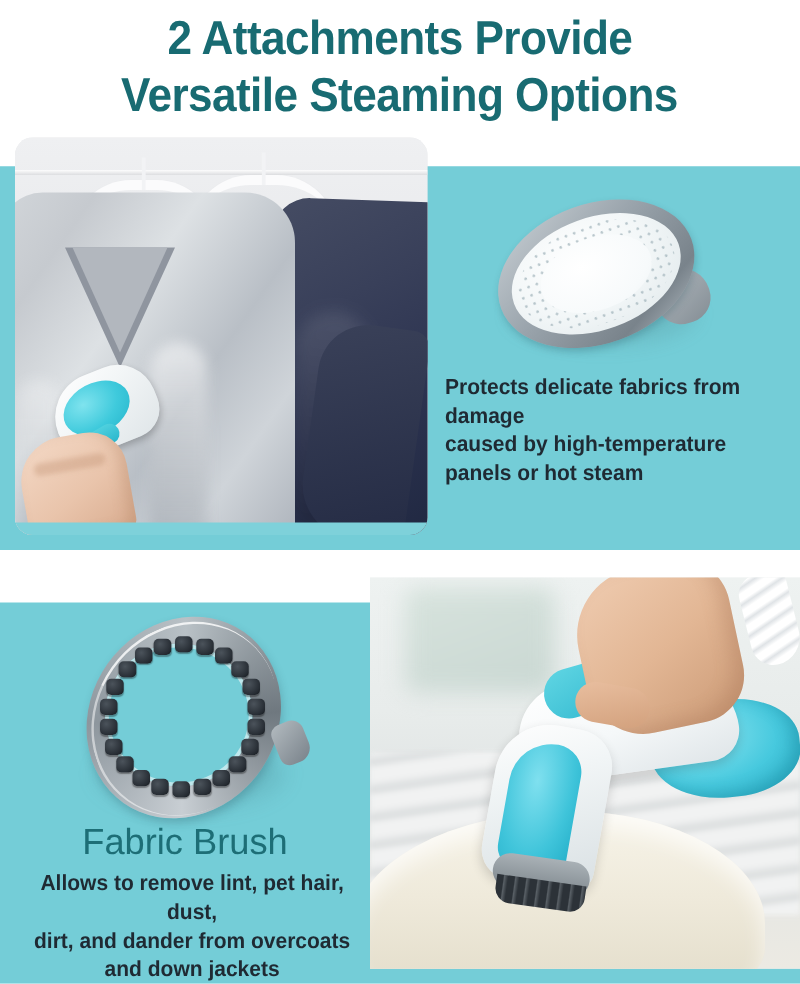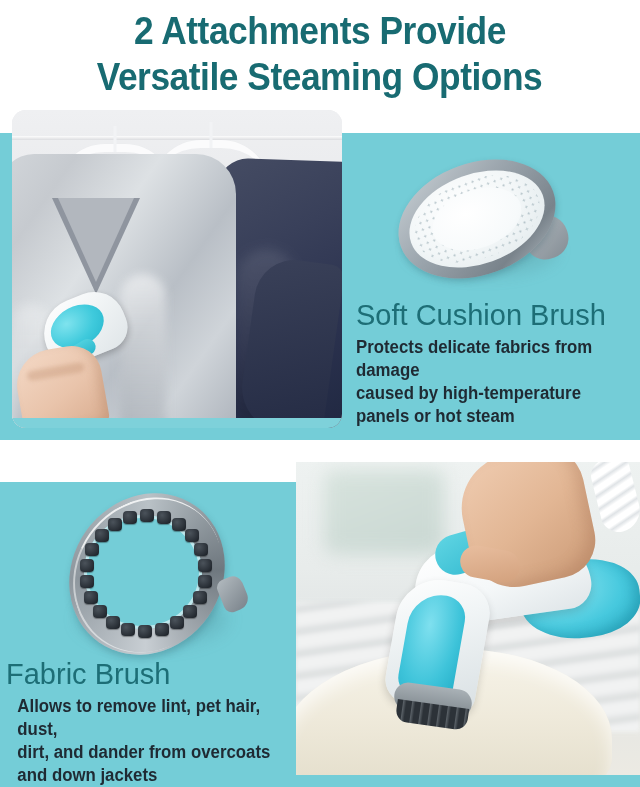--- a/index.html
+++ b/index.html
@@ -449,21 +449,21 @@
     left: 356px; top: 298px;
     width: 278px;
     z-index: 5;
     text-align: left;
   }
   .text-left {
     position: absolute;
     left: 6px; top: 657px;
     width: 284px;
     z-index: 5;
-    text-align: left;
+    text-align: center;
   }
   .attach-title {
     color: #1d6e76;
     font-family: "Liberation Sans Narrow", "Liberation Sans", sans-serif;
     font-size: 29px;
     line-height: 34px;
     font-weight: normal;
     letter-spacing: 0px;
     margin: 0 0 4px 0;
     white-space: nowrap;
@@ -518,21 +518,20 @@
   <div class="cushion-stem"></div>
   <div class="cushion-rim">
     <div class="cushion-face">
       <div class="cushion-dots"></div>
       <div class="cushion-inner"></div>
     </div>
   </div>
 </div>
 
 <div class="text-right">
-  <div class="attach-title">Soft Cushion Brush</div>
   <div class="attach-desc">Protects delicate fabrics from damage</div>
   <div class="attach-desc">caused by high-temperature</div>
   <div class="attach-desc">panels or hot steam</div>
 </div>
 
 <div class="attach fabricbrush">
   <div class="fb-shadow"></div>
   <div class="fb-ring-outer"></div>
   <div class="fb-ring-inner"></div>
   <div class="fb-rim-hi"></div>

